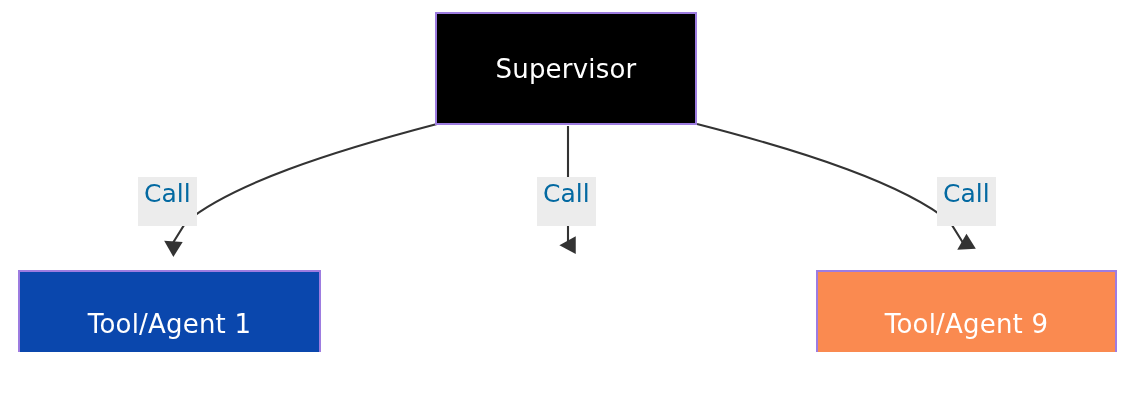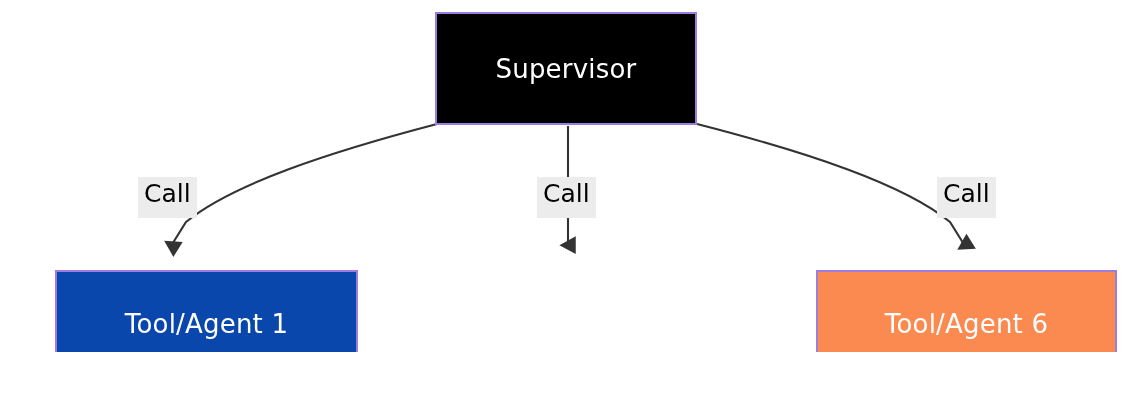--- a/index.html
+++ b/index.html
@@ -45,21 +45,20 @@
     height: 113px;
     background: #000000;
   }
   #node-supervisor .node-label { color: #ffffff; }
   #node-tool-agent-1 {
     left: 18px;
     top: 270px;
     width: 303px;
     height: 108px;
     background: #0a47ad;
-    margin-left: 37px;
   }
   #node-tool-agent-1 .node-label { color: #ffffff; }
   #node-tool-agent-2 {
     left: 417px;
     top: 270px;
     width: 303px;
     height: 108px;
     background: #5a17ee;
   }
   #node-tool-agent-2 .node-label { color: #ffffff; }
@@ -68,24 +67,24 @@
     top: 270px;
     width: 301px;
     height: 108px;
     background: #fa8a50;
   }
   #node-tool-agent-3 .node-label { color: #ffffff; }
 
   .edge-label {
     position: absolute;
     background: #ececec;
-    color: #000000;
+    color: #0369a1;
     font-size: 25px;
     line-height: 1.12;
-    padding: 3px 6px 10px 6px;
+    padding: 3px 6px 18px 6px;
     white-space: nowrap;
   }
   #edge-label-call-1 { left: 138px; top: 177px; }
   #edge-label-call-2 { left: 537px; top: 177px; }
   #edge-label-call-3 { left: 937px; top: 177px; }
 </style>
 </head>
 <body>
 
 <div id="diagram-root">
@@ -107,21 +106,21 @@
   <div class="node" id="node-supervisor">
     <span class="node-label">Supervisor</span>
   </div>
 
   <div class="node" id="node-tool-agent-1">
     <span class="node-label">Tool/Agent 1</span>
   </div>
 
 
   <div class="node" id="node-tool-agent-3">
-    <span class="node-label">Tool/Agent 6</span>
+    <span class="node-label">Tool/Agent 9</span>
   </div>
 
   <div class="edge-label" id="edge-label-call-1">Call</div>
 
   <div class="edge-label" id="edge-label-call-2">Call</div>
 
   <div class="edge-label" id="edge-label-call-3">Call</div>
 
 </div>
 

